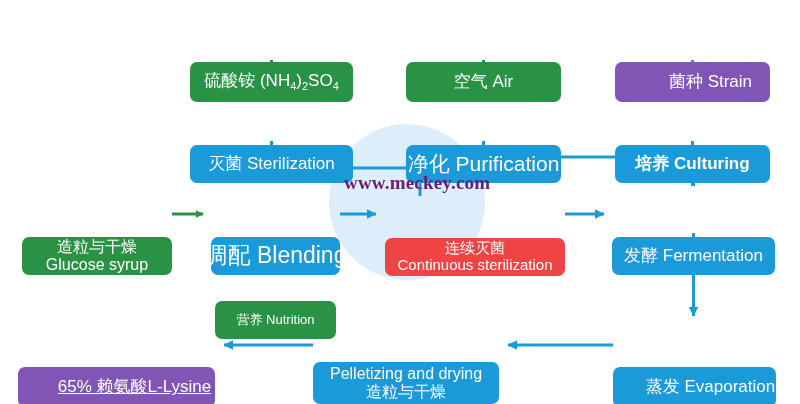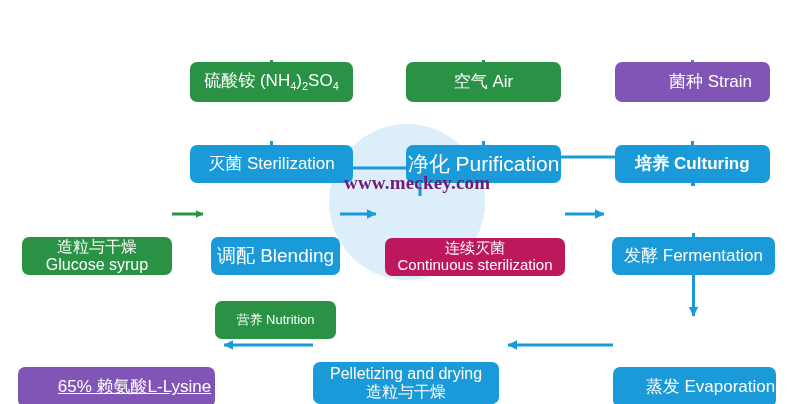--- a/index.html
+++ b/index.html
@@ -55,21 +55,21 @@
     padding: 2px 4px;
     margin-top: 42px;
   }
   .node .ln {
     display: block;
     white-space: nowrap;
   }
   .green  { background: #2a9245; }
   .blue   { background: #1a9ad9; }
   .purple { background: #8155b5; padding-left: 40px; }
-  .blue-soft { background: #be185d; }
+  .blue-soft { background: #ef4444; }
 </style>
 </head>
 <body>
 
 <div id="canvas">
 
   <div class="watermark-circle" style="left:329px; top:124px; width:156px; height:156px;"></div>
 
   <svg id="edges" viewBox="0 0 800 404">
     <defs>
@@ -160,21 +160,21 @@
     <span class="ln">培养 Culturing</span>
   </div>
 
   <div class="node green" style="left:22px; top:195px; width:150px; height:38px; font-size:16px;">
     <span>
       <span class="ln">造粒与干燥</span>
       <span class="ln">Glucose syrup</span>
     </span>
   </div>
 
-  <div class="node blue" style="left:211px; top:195px; width:129px; height:38px; font-size:19px;">
+  <div class="node blue" style="left:211px; top:195px; width:129px; height:38px; font-size:23px;">
     <span class="ln">调配 Blending</span>
   </div>
 
   <div class="node blue-soft" style="left:385px; top:196px; width:180px; height:38px; font-size:15px;">
     <span>
       <span class="ln">连续灭菌</span>
       <span class="ln">Continuous sterilization</span>
     </span>
   </div>
 

